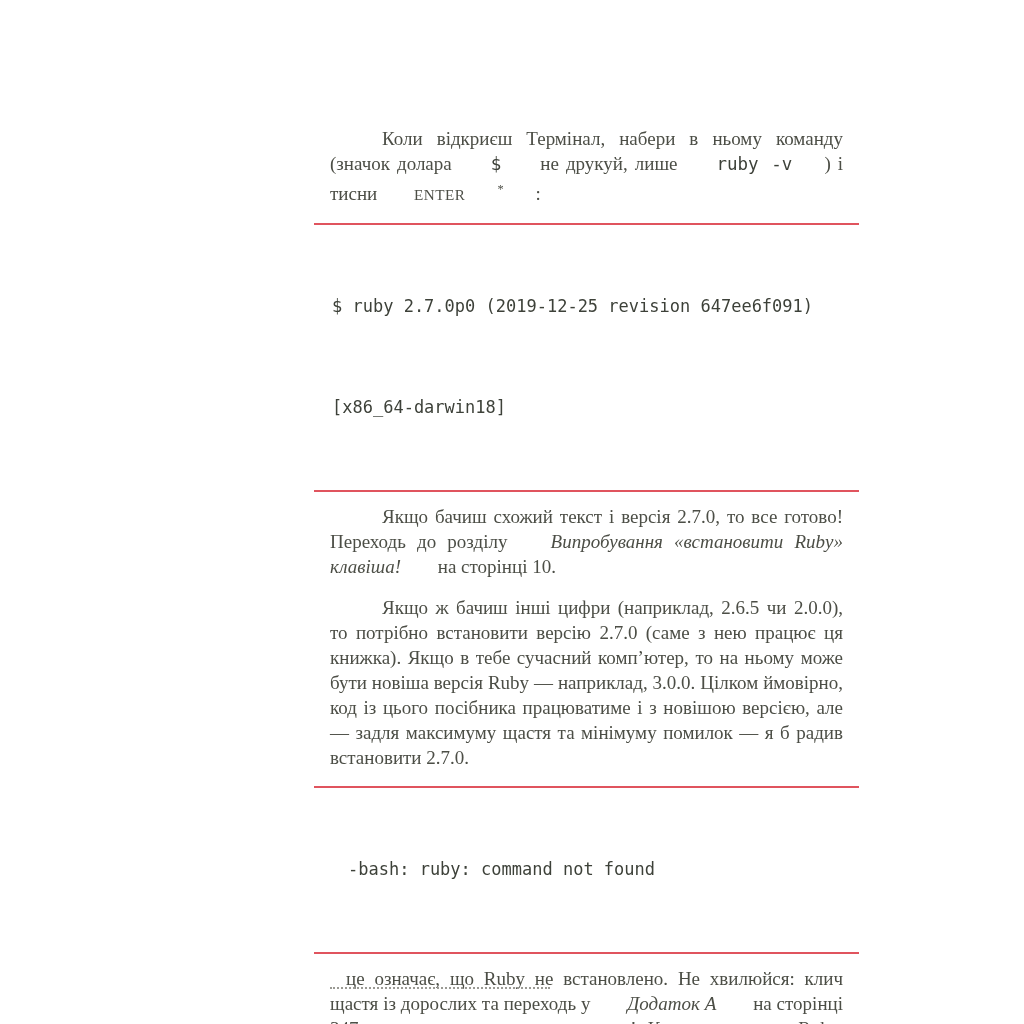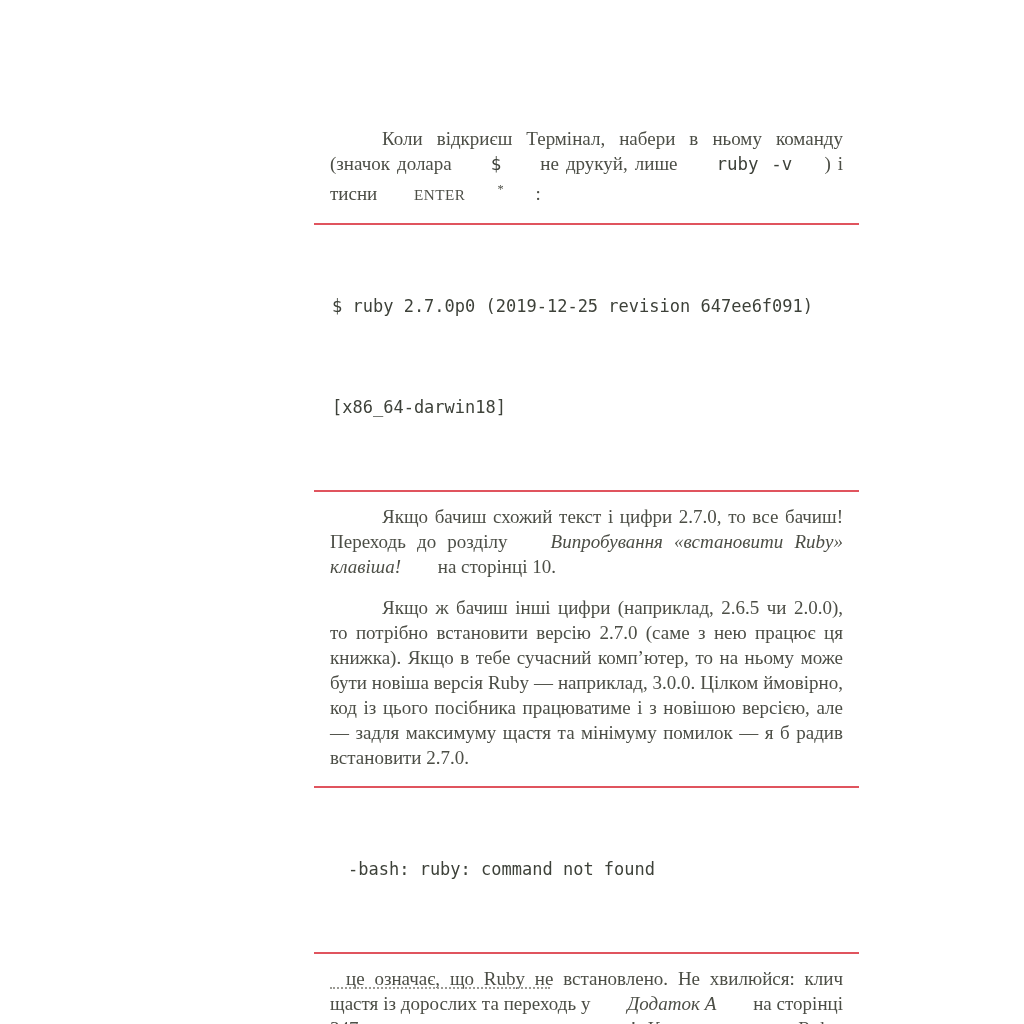--- a/index.html
+++ b/index.html
@@ -51,21 +51,21 @@
 
     <p class="body indent"><span>Коли відкриєш Термінал, набери в ньому команду (значок долара </span><span class="code-inline">$</span><span> не друкуй, лише </span><span class="code-inline">ruby  -v</span><span>) і тисни </span><span class="smallcaps">ENTER</span><span class="sup">*</span><span>:</span></p>
 
 
 
     <div class="codeblock">
       <div class="line">$ ruby 2.7.0p0 (2019-12-25 revision 647ee6f091)</div>
       <div class="line">[x86_64-darwin18]</div>
     </div>
 
-    <p class="body indent mt8"><span>Якщо бачиш схожий текст і цифри 2.7.0, то все бачиш! Переходь до розділу </span><span class="italic">Випробування «встановити Ruby» клавіша!</span><span> на сторінці 10.</span></p>
+    <p class="body indent mt8"><span>Якщо бачиш схожий текст і версія 2.7.0, то все готово! Переходь до розділу </span><span class="italic">Випробування «встановити Ruby» клавіша!</span><span> на сторінці 10.</span></p>
 
     <p class="body indent"><span>Якщо ж бачиш інші цифри (наприклад, 2.6.5 чи 2.0.0), то потрібно встановити версію 2.7.0 (саме з нею працює ця книжка). Якщо в тебе сучасний комп’ютер, то на ньому може бути новіша версія Ruby — наприклад, 3.0.0. Цілком ймовірно, код із цього посібника працюватиме і з новішою версією, але — задля максимуму щастя та мінімуму помилок — я б радив встановити 2.7.0.</span></p>
 
 
     <div class="codeblock">
       <div class="line"><span class="code-dark">-bash: ruby: command not found</span></div>
     </div>
 
     <p class="body mt12"><span>це означає, що Ruby не встановлено. Не хвилюйся: клич щастя із дорослих та переходь у </span><span class="italic">Додаток А</span><span> на сторінці 347 — там все докладно описано! Коли встановиш Ruby, повертайся сюди.</span></p>
 

